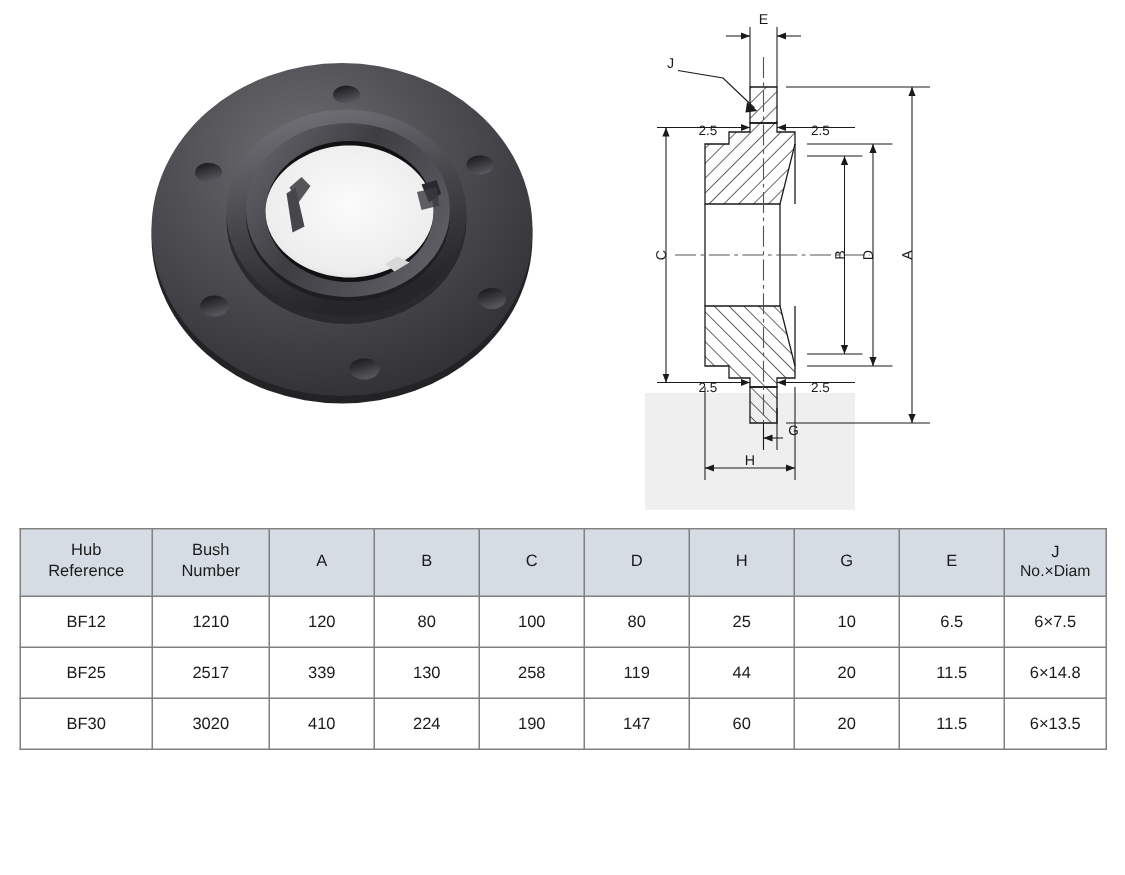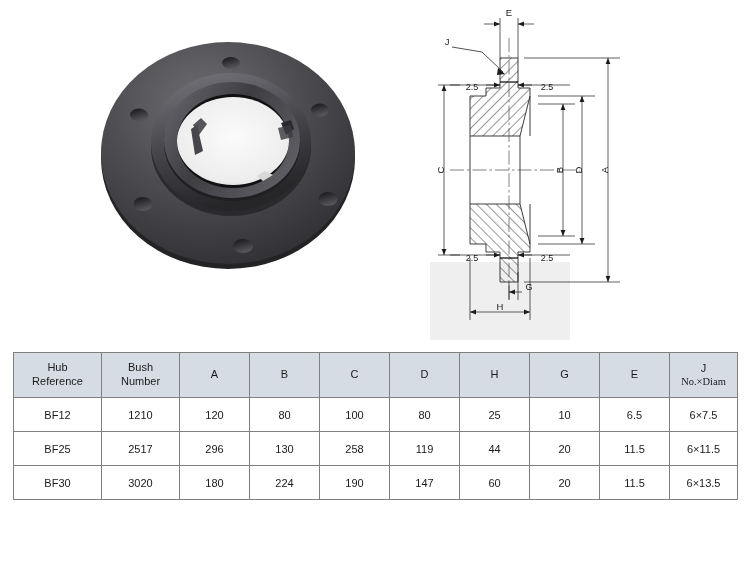--- a/index.html
+++ b/index.html
@@ -71,21 +71,21 @@
     font-size: 11px;
   }
   table.spec tbody td {
     height: 33px;
     background: #ffffff;
     font-size: 11px;
     margin-top: 18px;
   }
   .hdr-l1 { display: block; }
   .hdr-l2 { display: block; }
-  .sub-small { font-size: 10.5px; font-family: Liberation Serif, serif; }
+  .sub-small { font-size: 10.5px; }
 </style>
 </head>
 <body>
 
 <div id="top-area">
 
   <div id="product-photo">
     <svg width="270" height="260" viewBox="0 0 270 260">
       <defs>
         <radialGradient id="flangeGrad" cx="40%" cy="28%" r="78%">
@@ -342,33 +342,33 @@
           <td>100</td>
           <td>80</td>
           <td>25</td>
           <td>10</td>
           <td>6.5</td>
           <td>6×7.5</td>
         </tr>
         <tr>
           <td>BF25</td>
           <td>2517</td>
-          <td>296</td>
+          <td>339</td>
           <td>130</td>
           <td>258</td>
           <td>119</td>
           <td>44</td>
           <td>20</td>
           <td>11.5</td>
-          <td>6×11.5</td>
+          <td>6×14.8</td>
         </tr>
         <tr>
           <td>BF30</td>
           <td>3020</td>
-          <td>180</td>
+          <td>410</td>
           <td>224</td>
           <td>190</td>
           <td>147</td>
           <td>60</td>
           <td>20</td>
           <td>11.5</td>
           <td>6×13.5</td>
         </tr>
       </tbody>
   </table>

